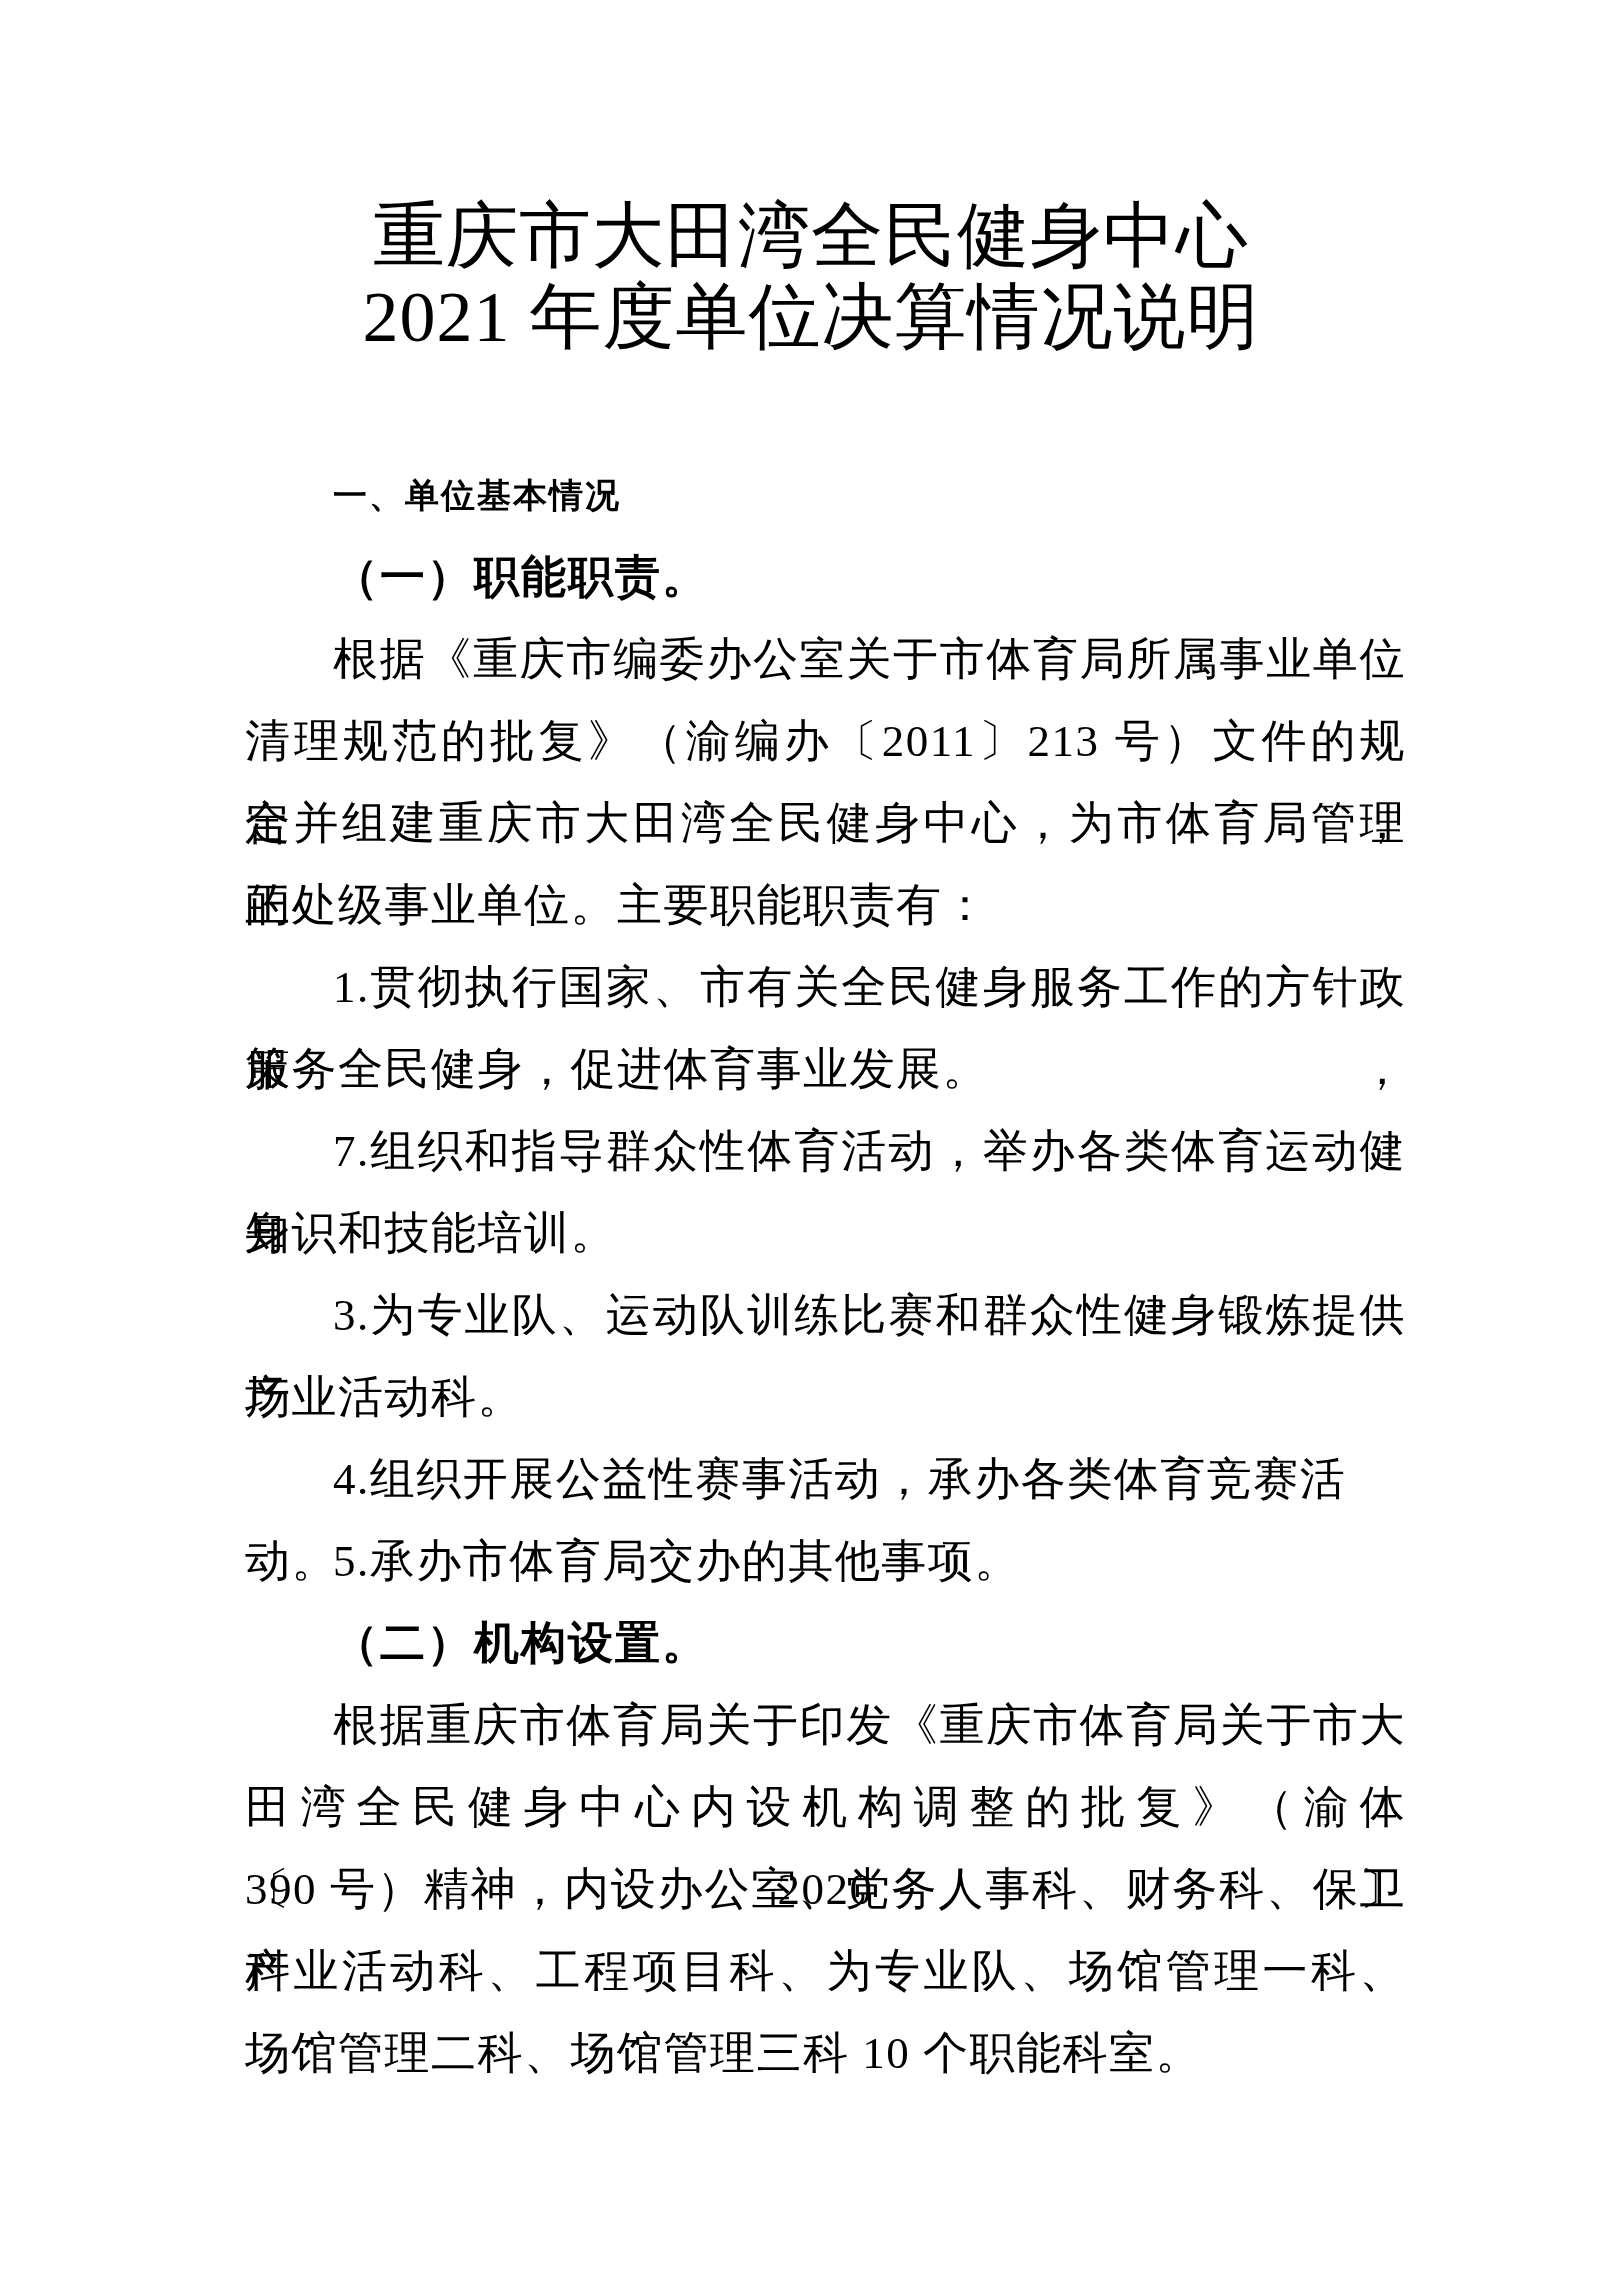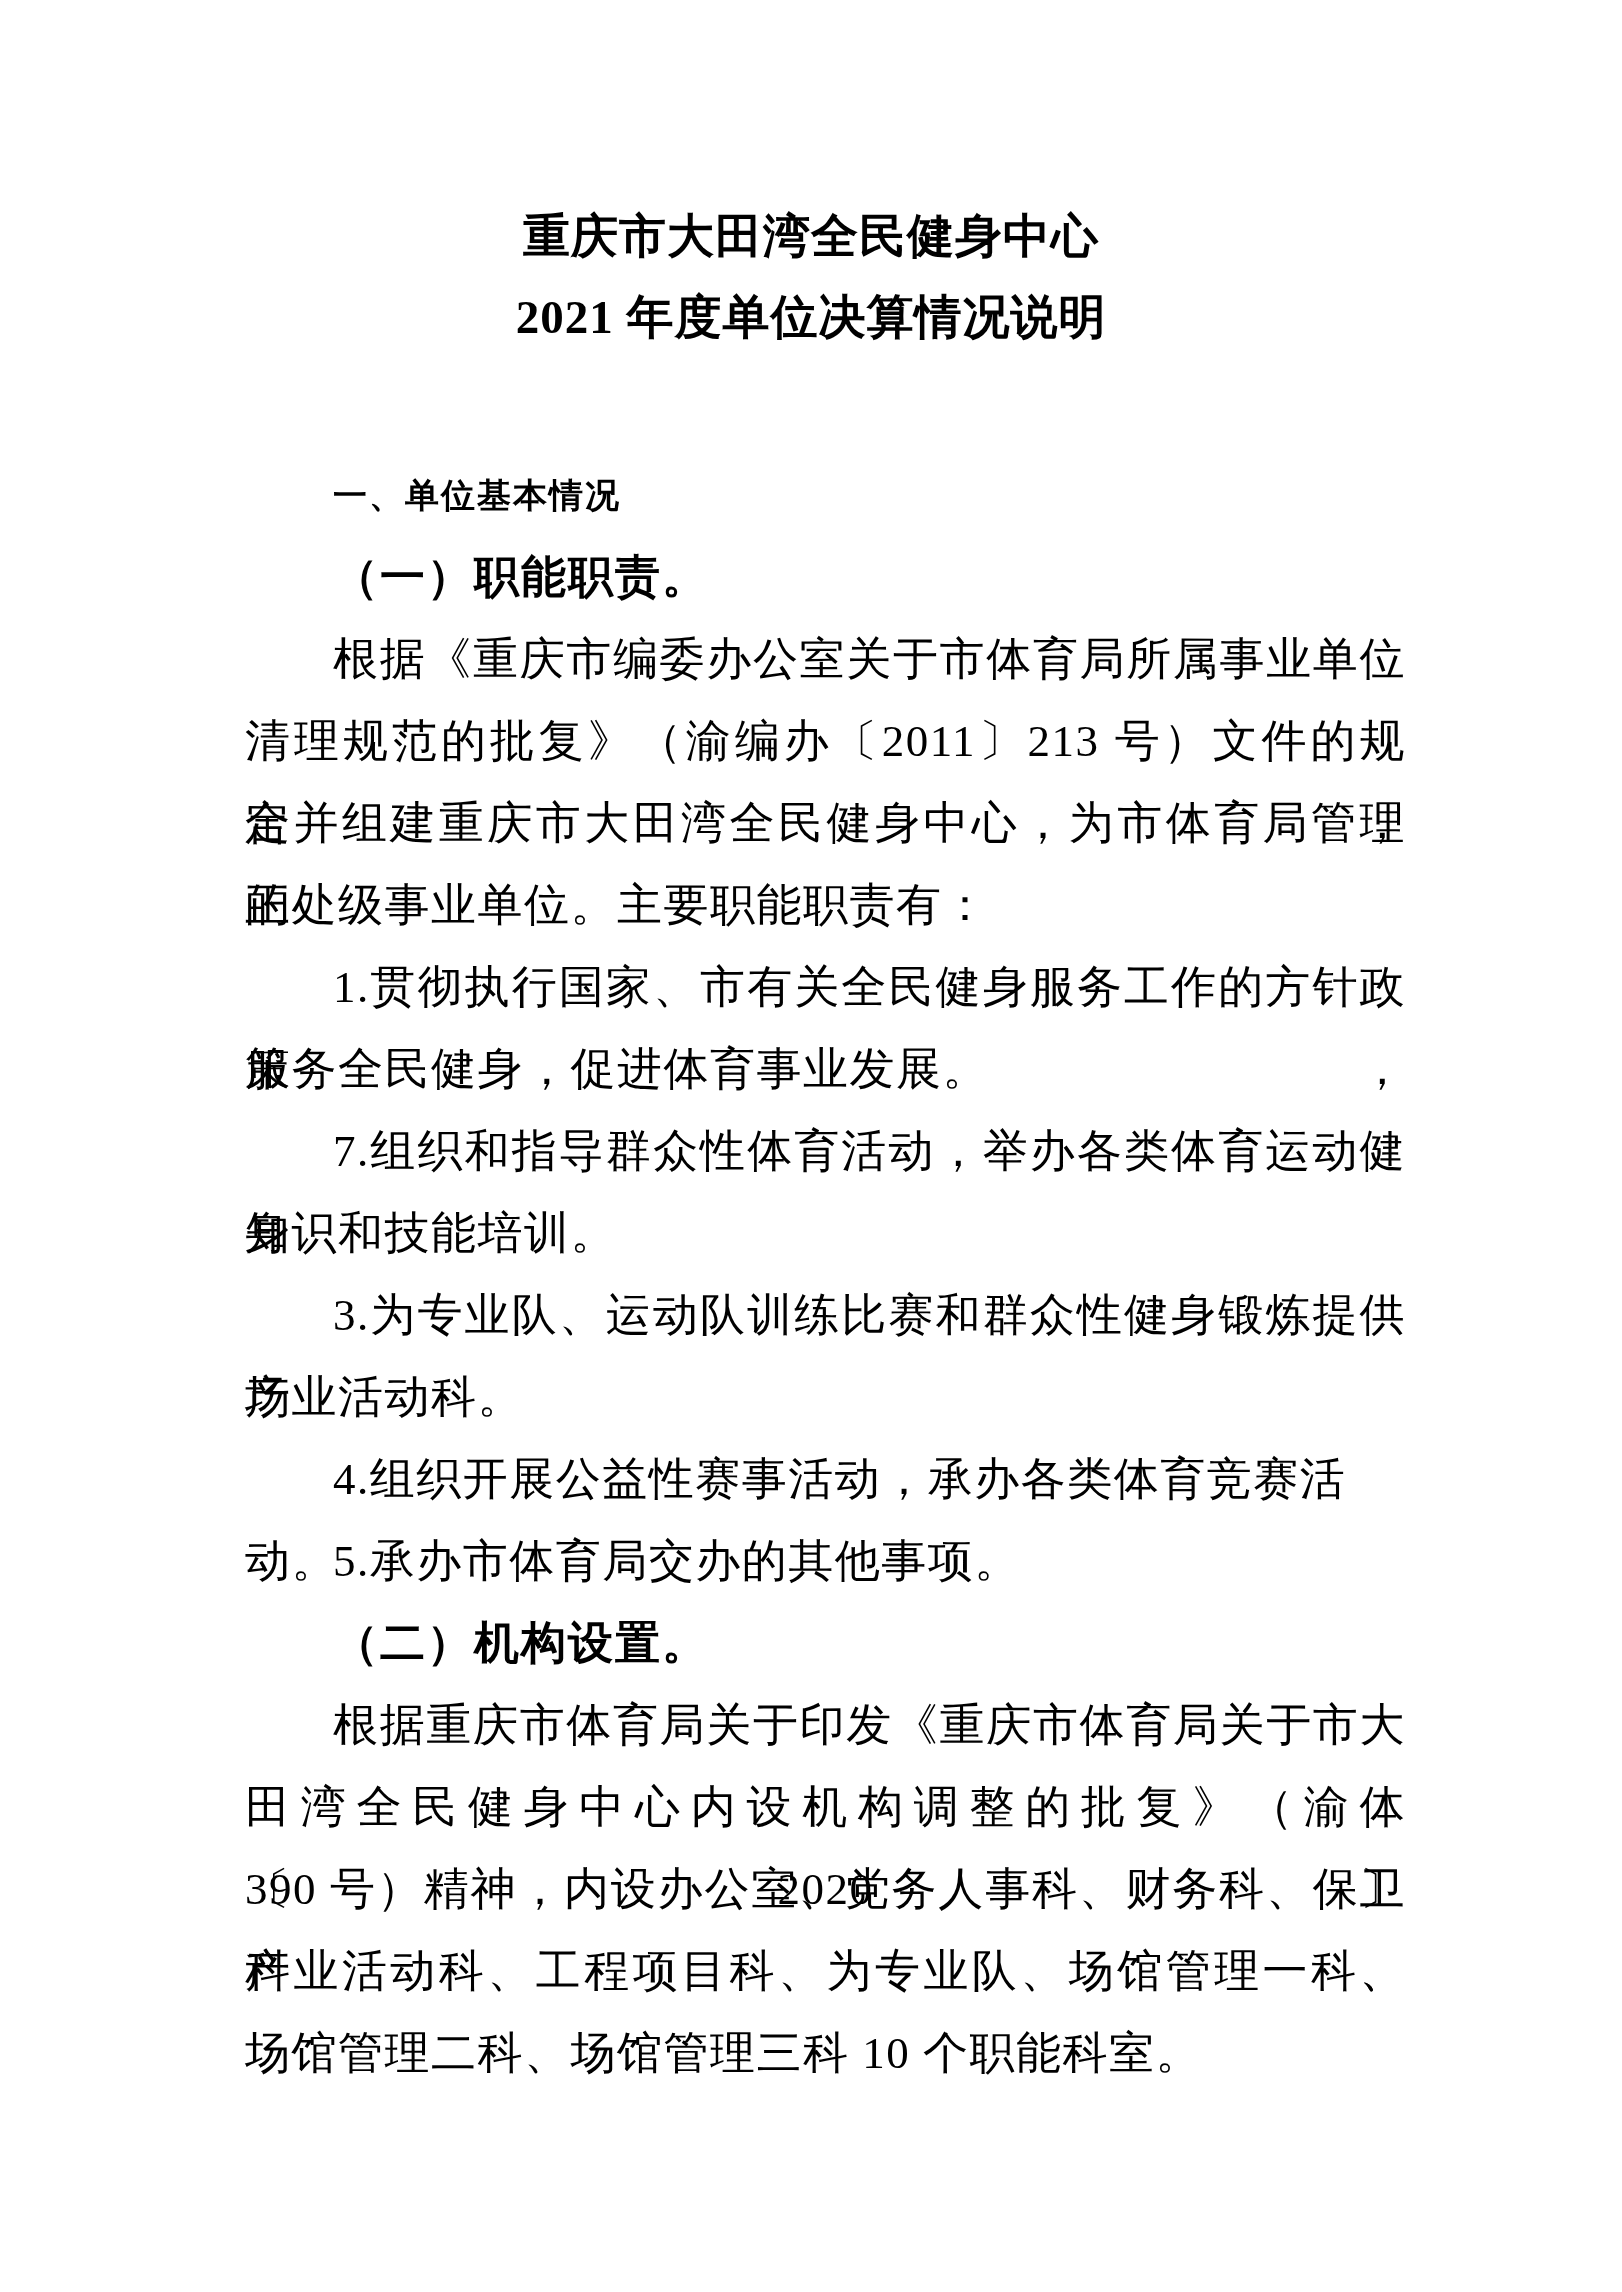--- a/index.html
+++ b/index.html
@@ -17,23 +17,23 @@
     font-family: "Liberation Serif", "DejaVu Serif", serif;
   }
   .doc-title {
     position: absolute;
     top: 196px;
     left: 0;
     right: 0;
     text-align: center;
   }
   .title-line {
-    font-size: 47px;
+    font-size: 72px;
     line-height: 81px;
-    font-weight: bold;
+    font-weight: normal;
     letter-spacing: 1px;
     font-family: "Liberation Serif", "DejaVu Serif", serif;
   }
   .content {
     position: absolute;
     left: 245px;
     top: 454px;
     width: 1161px;
   }
   .ln {

